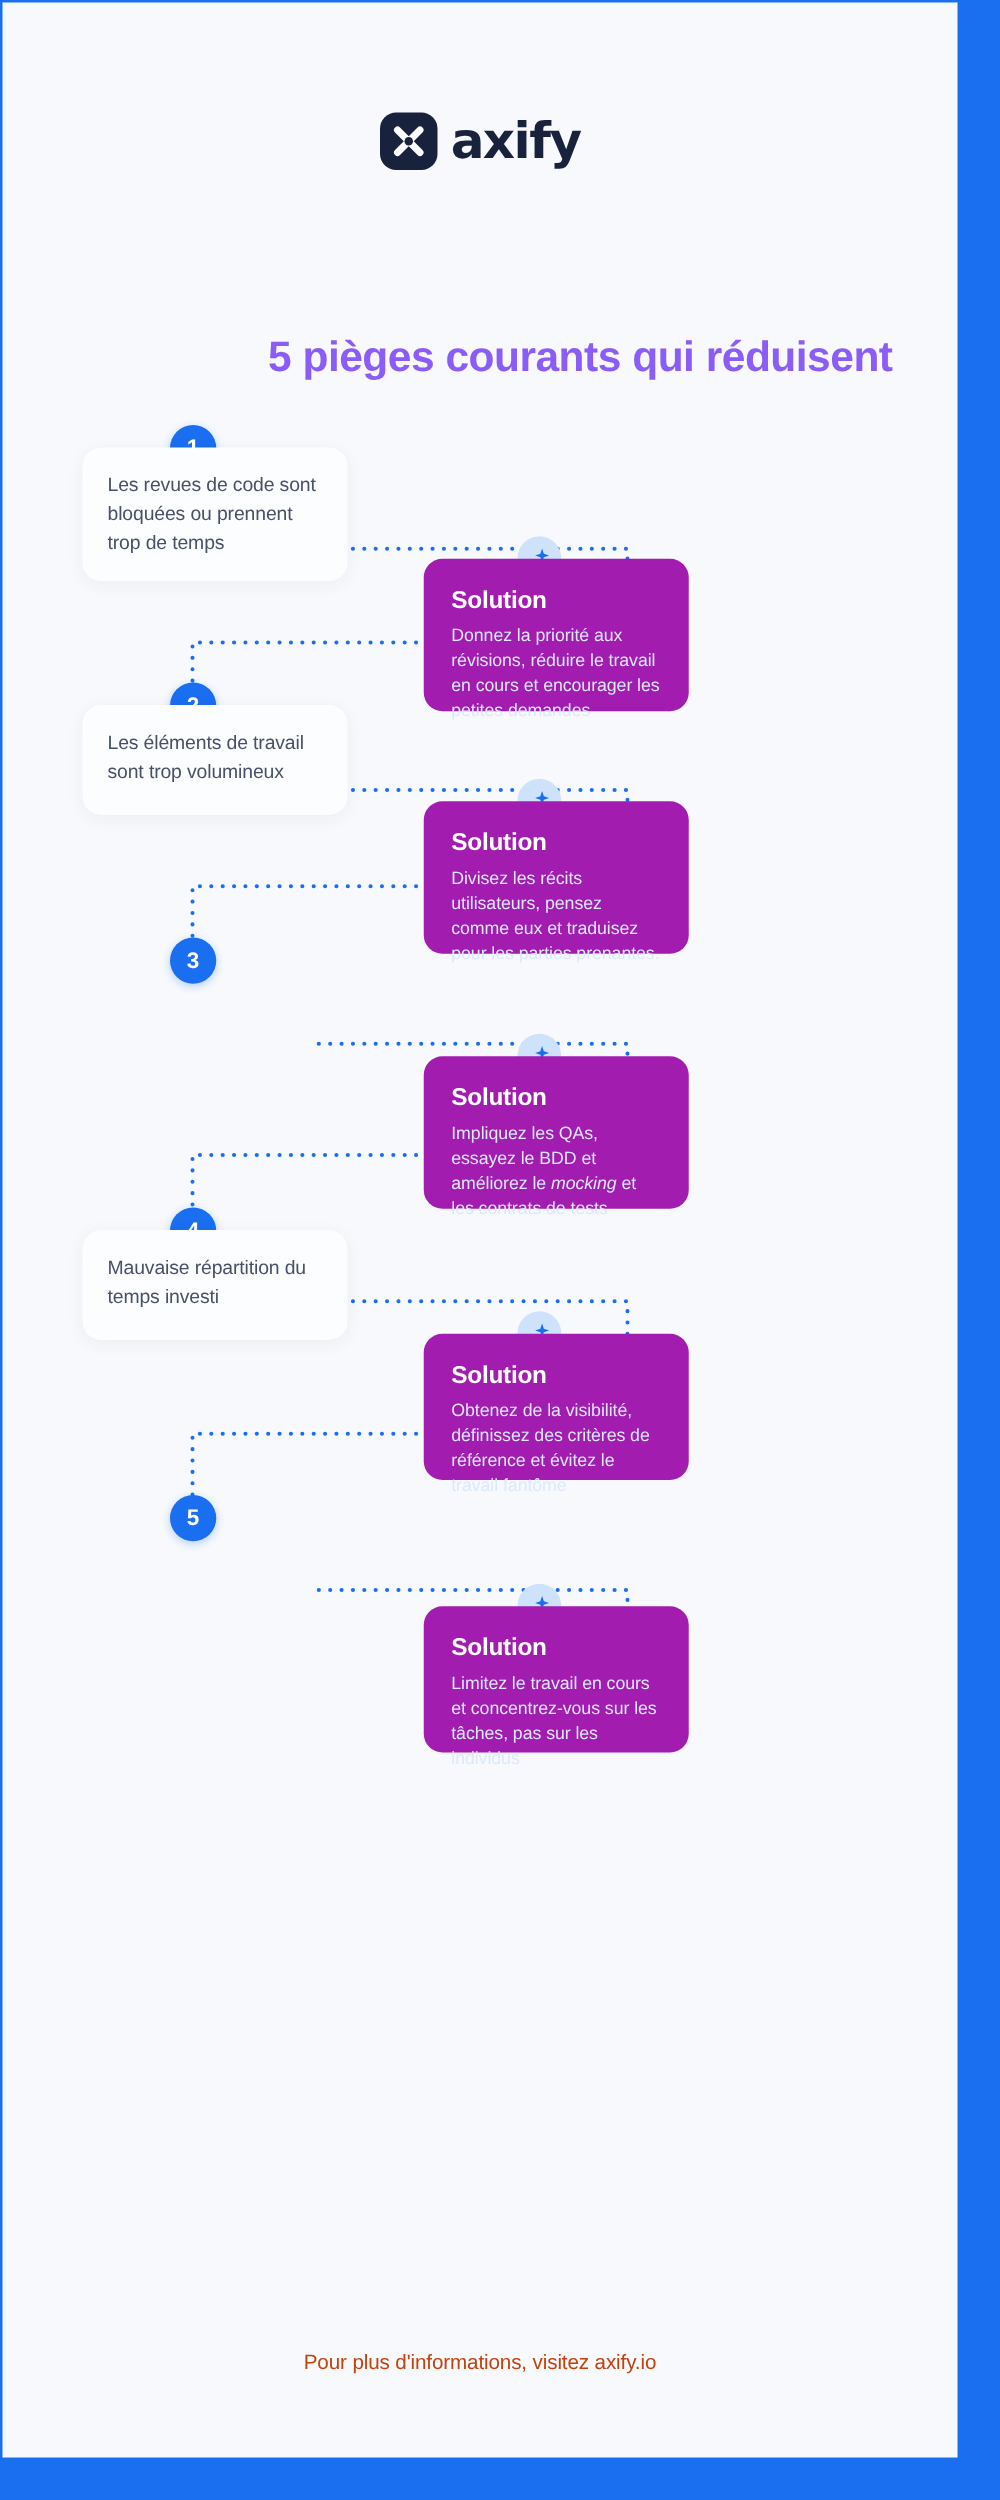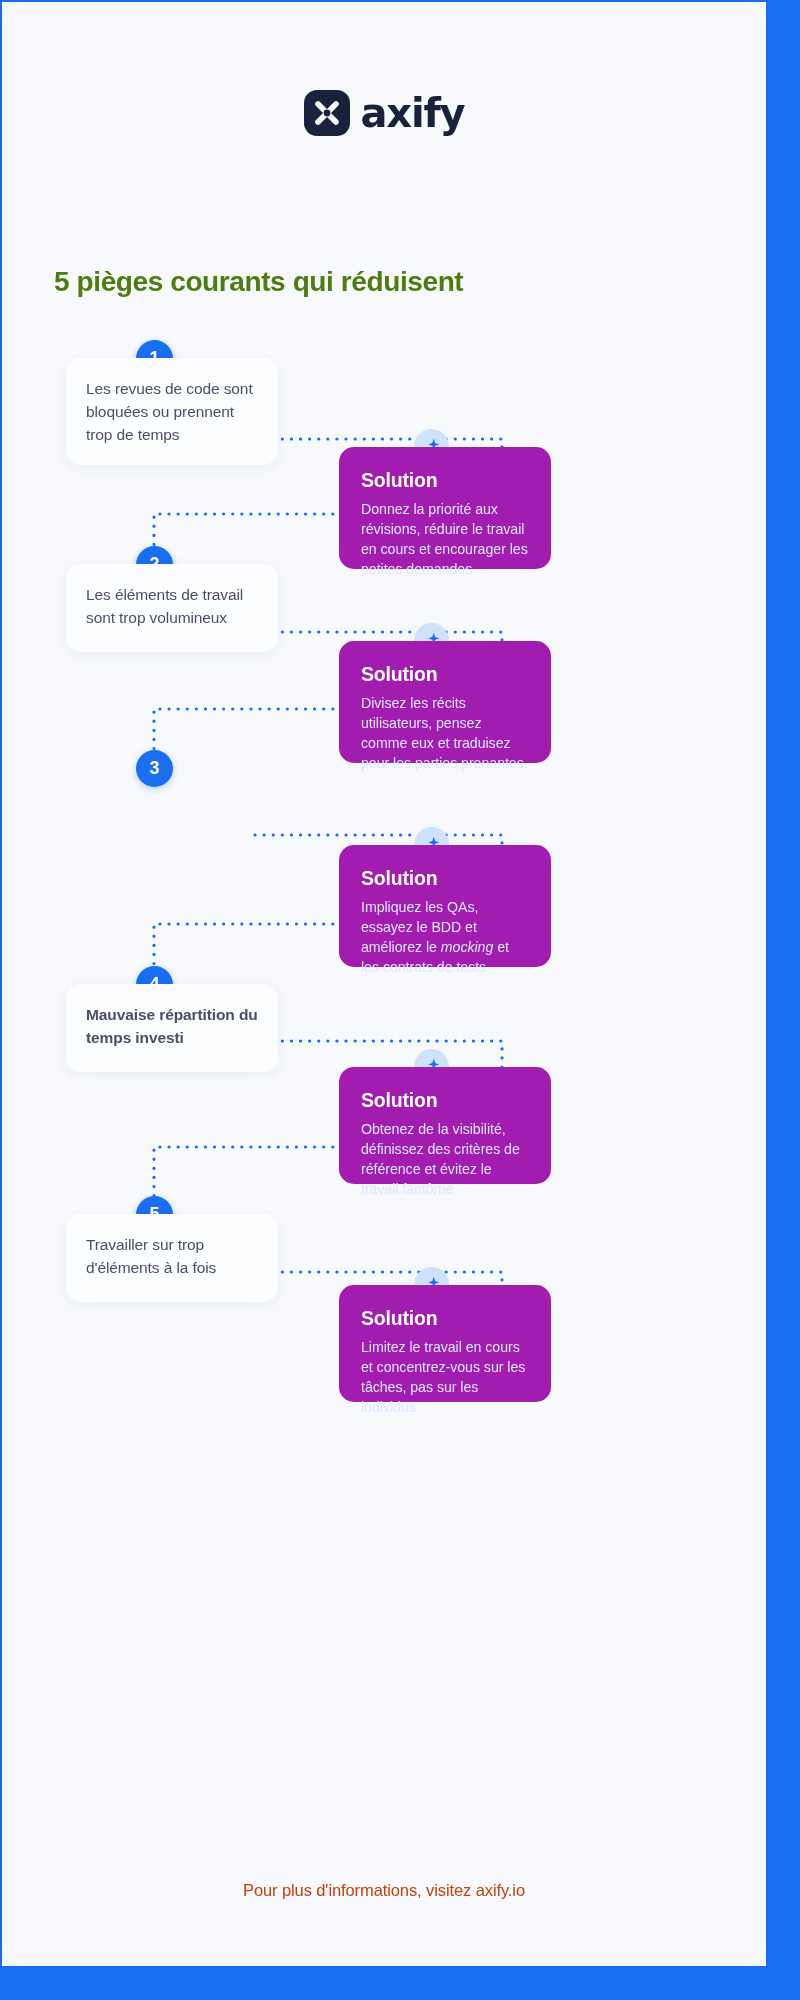--- a/index.html
+++ b/index.html
@@ -43,22 +43,22 @@
   }
 
   .eyebrow {
     position: absolute; left: 0; top: 227px; width: 764px;
     text-align: center;
     color: #1a6ef0; font-weight: 700; font-size: 19px;
     letter-spacing: -0.2px;
   }
   .headline {
     position: absolute; left: 52px; top: 262px; width: 660px;
-    text-align: left;
-    color: #4d7c0f; font-weight: 700; font-size: 28px;
+    text-align: right;
+    color: #8b5cf6; font-weight: 700; font-size: 34px;
     line-height: 1.32; letter-spacing: -0.4px;
   }
 
   
   .flow { position: absolute; left: 0; top: 0; width: 764px; height: 1666px; }
   .connectors { position: absolute; left: 0; top: 0; }
 
   .problem-card {
     position: absolute;
     width: 212px;
@@ -204,40 +204,37 @@
         </svg>
       </div>
       <div class="solution-card" style="left:337px; top:843px; height:122px;">
         <div class="solution-title">Solution</div>
         <div class="solution-text"><span>Impliquez les QAs, essayez le BDD et améliorez le </span><i>mocking</i><span> et les contrats de tests</span></div>
       </div>
 
       <div class="step-badge" style="left:134px; top:964px;">
         <span>4</span>
       </div>
-      <div class="problem-card" style="left:64px; top:982px; height:88px;font-weight:bold;">
+      <div class="problem-card" style="left:64px; top:982px; height:88px;">
         <div class="problem-text">Mauvaise répartition du temps investi</div>
       </div>
       <div class="sparkle" style="left:412px; top:1047px;">
         <svg width="21" height="21" viewBox="0 0 24 24" fill="#1a6ef0">
           <path d="M14.5 3.2 L16.1 8.0 L20.9 9.6 L16.1 11.2 L14.5 16.0 L12.9 11.2 L8.1 9.6 L12.9 8.0 Z"></path>
           <path d="M7.6 12.8 L8.5 15.4 L11.1 16.3 L8.5 17.2 L7.6 19.8 L6.7 17.2 L4.1 16.3 L6.7 15.4 Z"></path>
         </svg>
       </div>
       <div class="solution-card" style="left:337px; top:1065px; height:117px;">
         <div class="solution-title">Solution</div>
         <div class="solution-text"><span>Obtenez de la visibilité, définissez des critères de référence et évitez le travail fantôme</span></div>
       </div>
 
       <div class="step-badge" style="left:134px; top:1194px;">
         <span>5</span>
       </div>
-      <div class="problem-card" style="left:64px; top:1212px; height:88px;">
-        <div class="problem-text">Travailler sur trop d'éléments à la fois</div>
-      </div>
       <div class="sparkle" style="left:412px; top:1265px;">
         <svg width="21" height="21" viewBox="0 0 24 24" fill="#1a6ef0">
           <path d="M14.5 3.2 L16.1 8.0 L20.9 9.6 L16.1 11.2 L14.5 16.0 L12.9 11.2 L8.1 9.6 L12.9 8.0 Z"></path>
           <path d="M7.6 12.8 L8.5 15.4 L11.1 16.3 L8.5 17.2 L7.6 19.8 L6.7 17.2 L4.1 16.3 L6.7 15.4 Z"></path>
         </svg>
       </div>
       <div class="solution-card" style="left:337px; top:1283px; height:117px;">
         <div class="solution-title">Solution</div>
         <div class="solution-text"><span>Limitez le travail en cours et concentrez-vous sur les tâches, pas sur les individus</span></div>
       </div>

